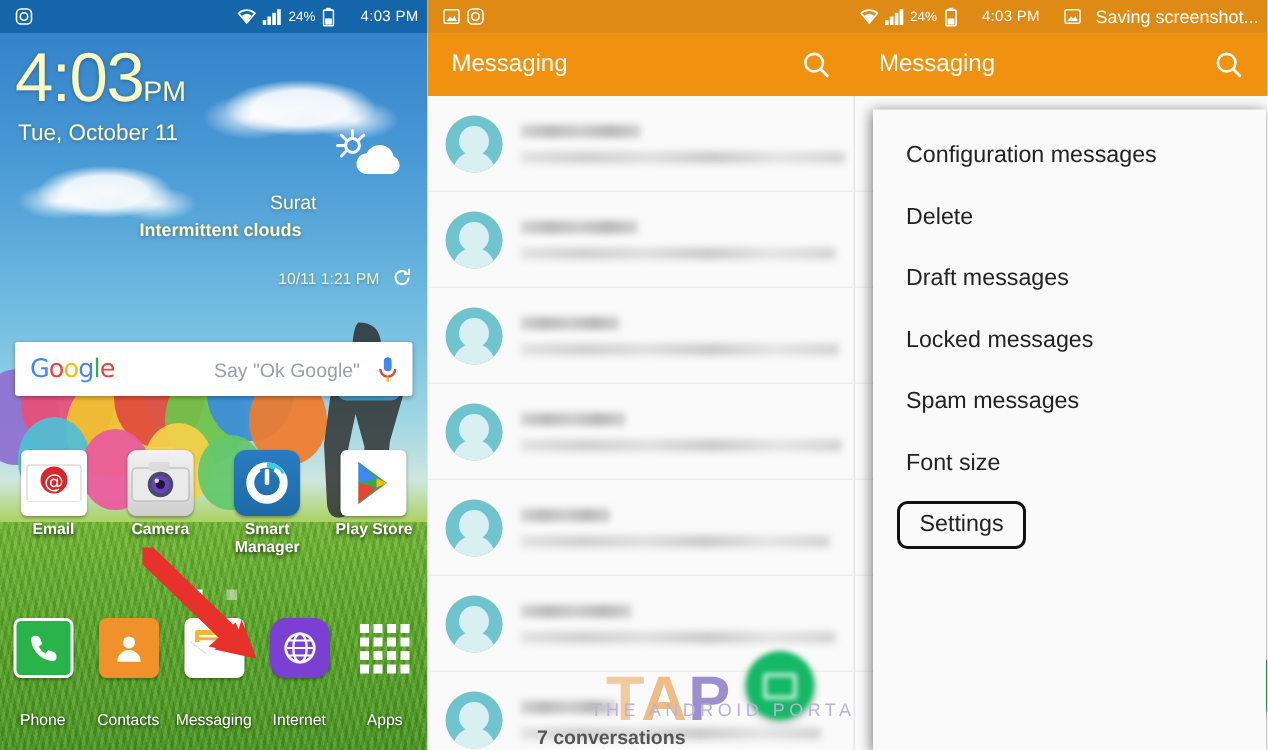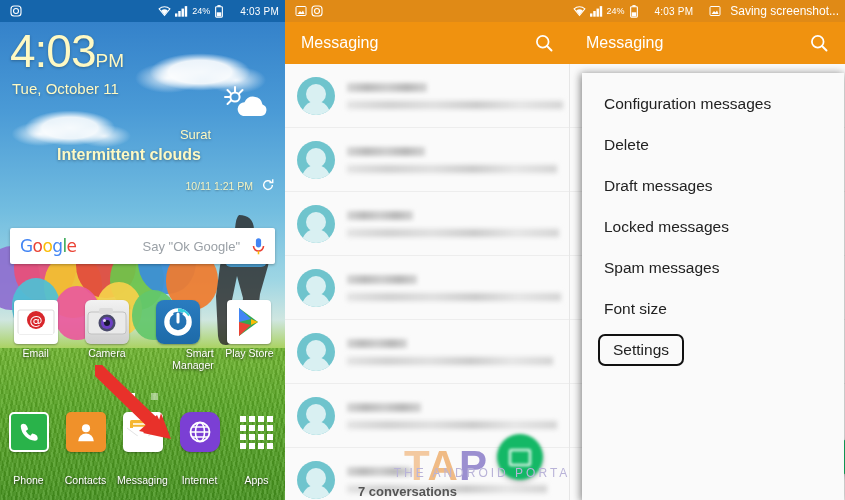--- a/index.html
+++ b/index.html
@@ -56,40 +56,40 @@
   .widget { position:absolute; left:0; top:22px; width:285px; height:190px; z-index:10; color:#fef9c3; }
   .clock-time { position:absolute; left:10px; top:6px; font-size:46px; font-weight:300; line-height:46px; letter-spacing:-1px;
                 text-shadow:0 1px 3px rgba(0,0,0,.28); }
   .clock-time .ampm { font-size:19px; font-weight:400; letter-spacing:0; }
   .clock-date { position:absolute; left:12px; top:58px; font-size:15px; font-weight:400; text-shadow:0 1px 3px rgba(0,0,0,.3); }
   .wx-icon { position:absolute; right:16px; top:62px; width:48px; height:40px; }
   .wx-city { position:absolute; right:74px; top:105px; font-size:13px; text-shadow:0 1px 3px rgba(0,0,0,.3); }
   .wx-temp { position:absolute; right:10px; top:108px; font-size:38px; font-weight:300; line-height:38px; text-shadow:0 1px 3px rgba(0,0,0,.3); }
   .wx-temp .deg { font-size:15px; vertical-align:top; position:relative; top:2px; }
   .wx-temp .unit { font-size:19px; }
-  .wx-cond { position:absolute; right:84px; top:124px; font-size:16px; font-weight:bold; text-shadow:0 1px 3px rgba(0,0,0,.35); }
+  .wx-cond { position:absolute; right:84px; top:124px; font-size:12px; font-weight:bold; text-shadow:0 1px 3px rgba(0,0,0,.35); }
   .wx-updated { position:absolute; right:32px; top:158px; font-size:10.5px; opacity:.92; text-shadow:0 1px 2px rgba(0,0,0,.35); }
   .wx-refresh { position:absolute; right:10px; top:156px; width:14px; height:14px; }
 
   
   .gbar {
     position:absolute; left:10px; top:228px; width:265px; height:36px; z-index:12;
     background:#fff; border-radius:2px; box-shadow:0 1px 3px rgba(0,0,0,.3);
     display:flex; align-items:center; padding:0 10px;
   }
   .glogo { font-size:17px; font-weight:400; letter-spacing:-.6px; font-family:"DejaVu Sans", sans-serif; }
   .glogo .b1{color:#4285f4}.glogo .r1{color:#ea4335}.glogo .y1{color:#fbbc05}.glogo .b2{color:#4285f4}.glogo .g1{color:#34a853}.glogo .r2{color:#ea4335}
   .ghint { flex:1; text-align:right; color:#9aa0a6; font-size:13px; padding-right:12px; }
   .gmic { width:13px; height:19px; }
 
   
   .appgrid { position:absolute; left:0; top:300px; width:285px; height:80px; display:flex; z-index:12; }
   .app { flex:1; display:flex; flex-direction:column; align-items:center; }
   .app-ico { width:44px; height:44px; border-radius:9px; position:relative; overflow:hidden; }
-  .app-lbl { margin-top:3px; font-size:10.5px; color:#fff; text-shadow:0 1px 3px rgba(0,0,0,.75); text-align:right; line-height:12px; }
+  .app-lbl { margin-top:3px; font-size:10.5px; color:#fff; text-shadow:0 1px 3px rgba(0,0,0,.75); text-align:center; line-height:12px;font-weight:bold; }
 
   .ico-email { background:#fff; border-radius:4px; display:flex; align-items:center; justify-content:center; box-shadow:0 1px 2px rgba(0,0,0,.3);}
   .ico-cam { background:linear-gradient(#f2f2f2,#cfcfcf); border-radius:6px; display:flex; align-items:center; justify-content:center; box-shadow:0 1px 2px rgba(0,0,0,.3);}
   .ico-smart { background:linear-gradient(#2a7cc0,#1d6aa8); border-radius:8px; display:flex; align-items:center; justify-content:center; box-shadow:0 1px 2px rgba(0,0,0,.3);}
   .ico-play { background:#fff; border-radius:4px; display:flex; align-items:center; justify-content:center; box-shadow:0 1px 2px rgba(0,0,0,.3);}
 
   
   .dots { position:absolute; left:0; top:393px; width:285px; display:flex; justify-content:center; gap:16px; z-index:12; }
   .dot { width:7px; height:7px; background:#fff; }
   .dot.off { background:rgba(255,255,255,.45); }

